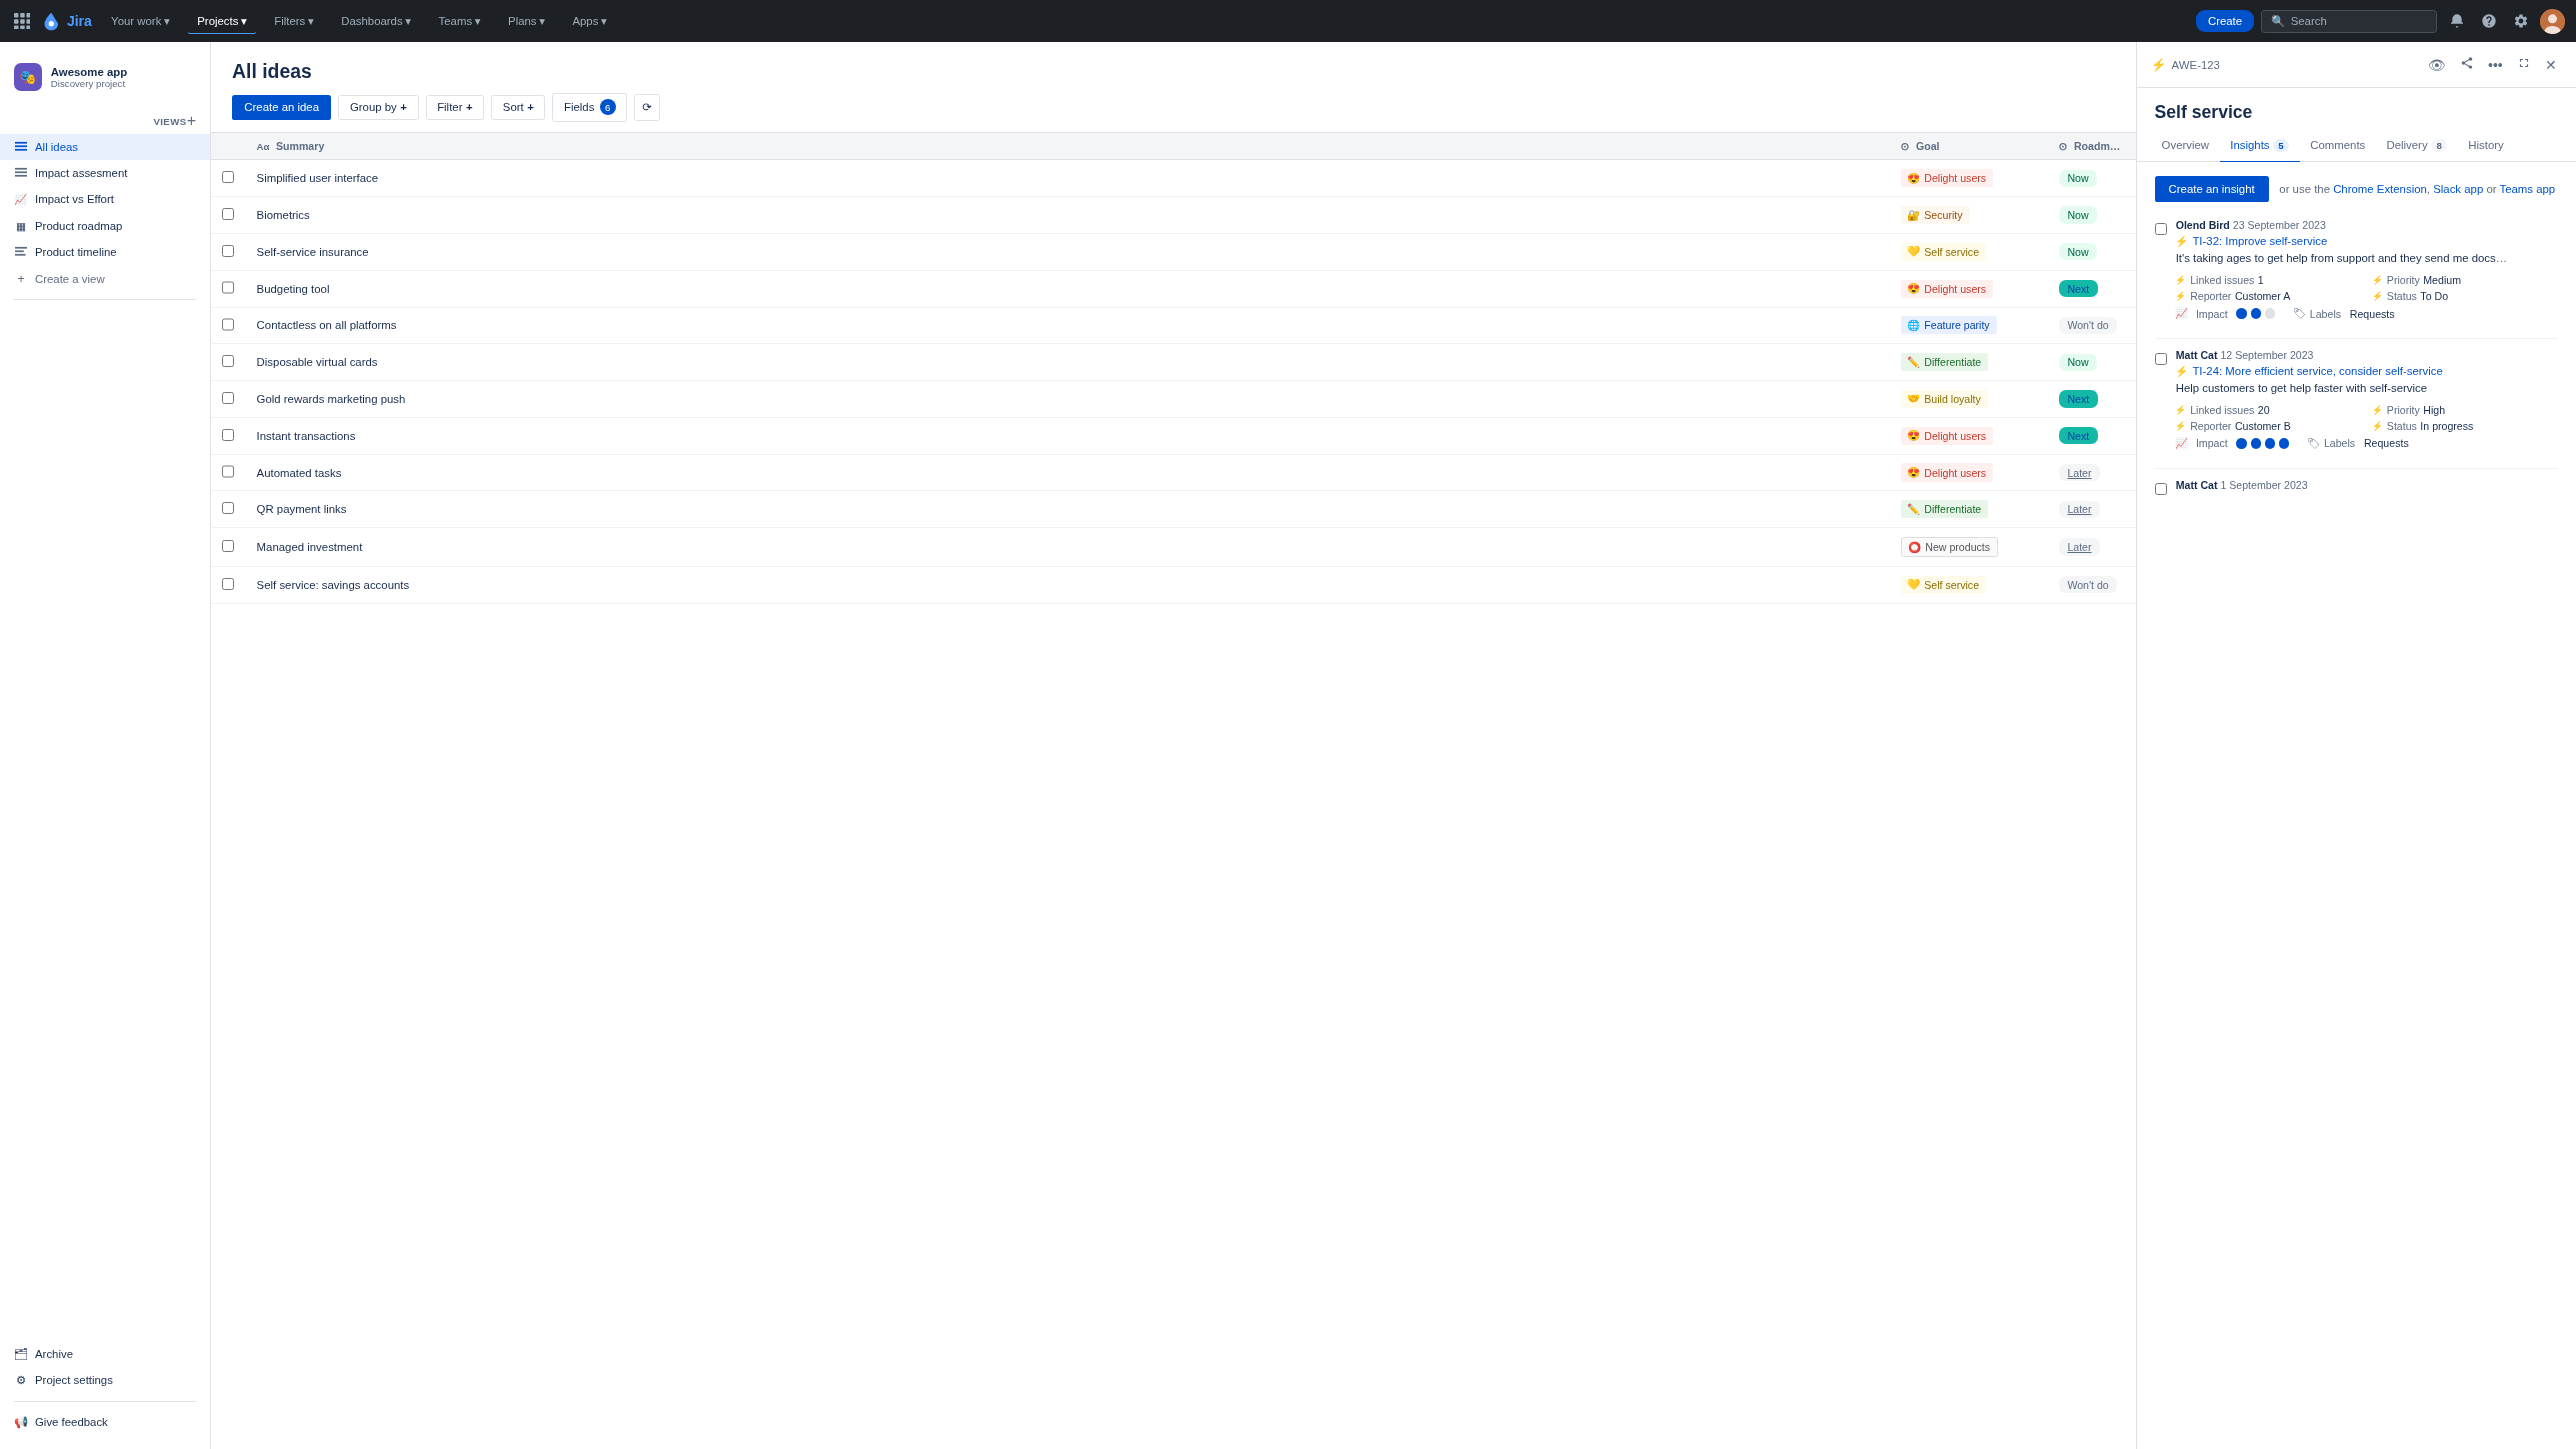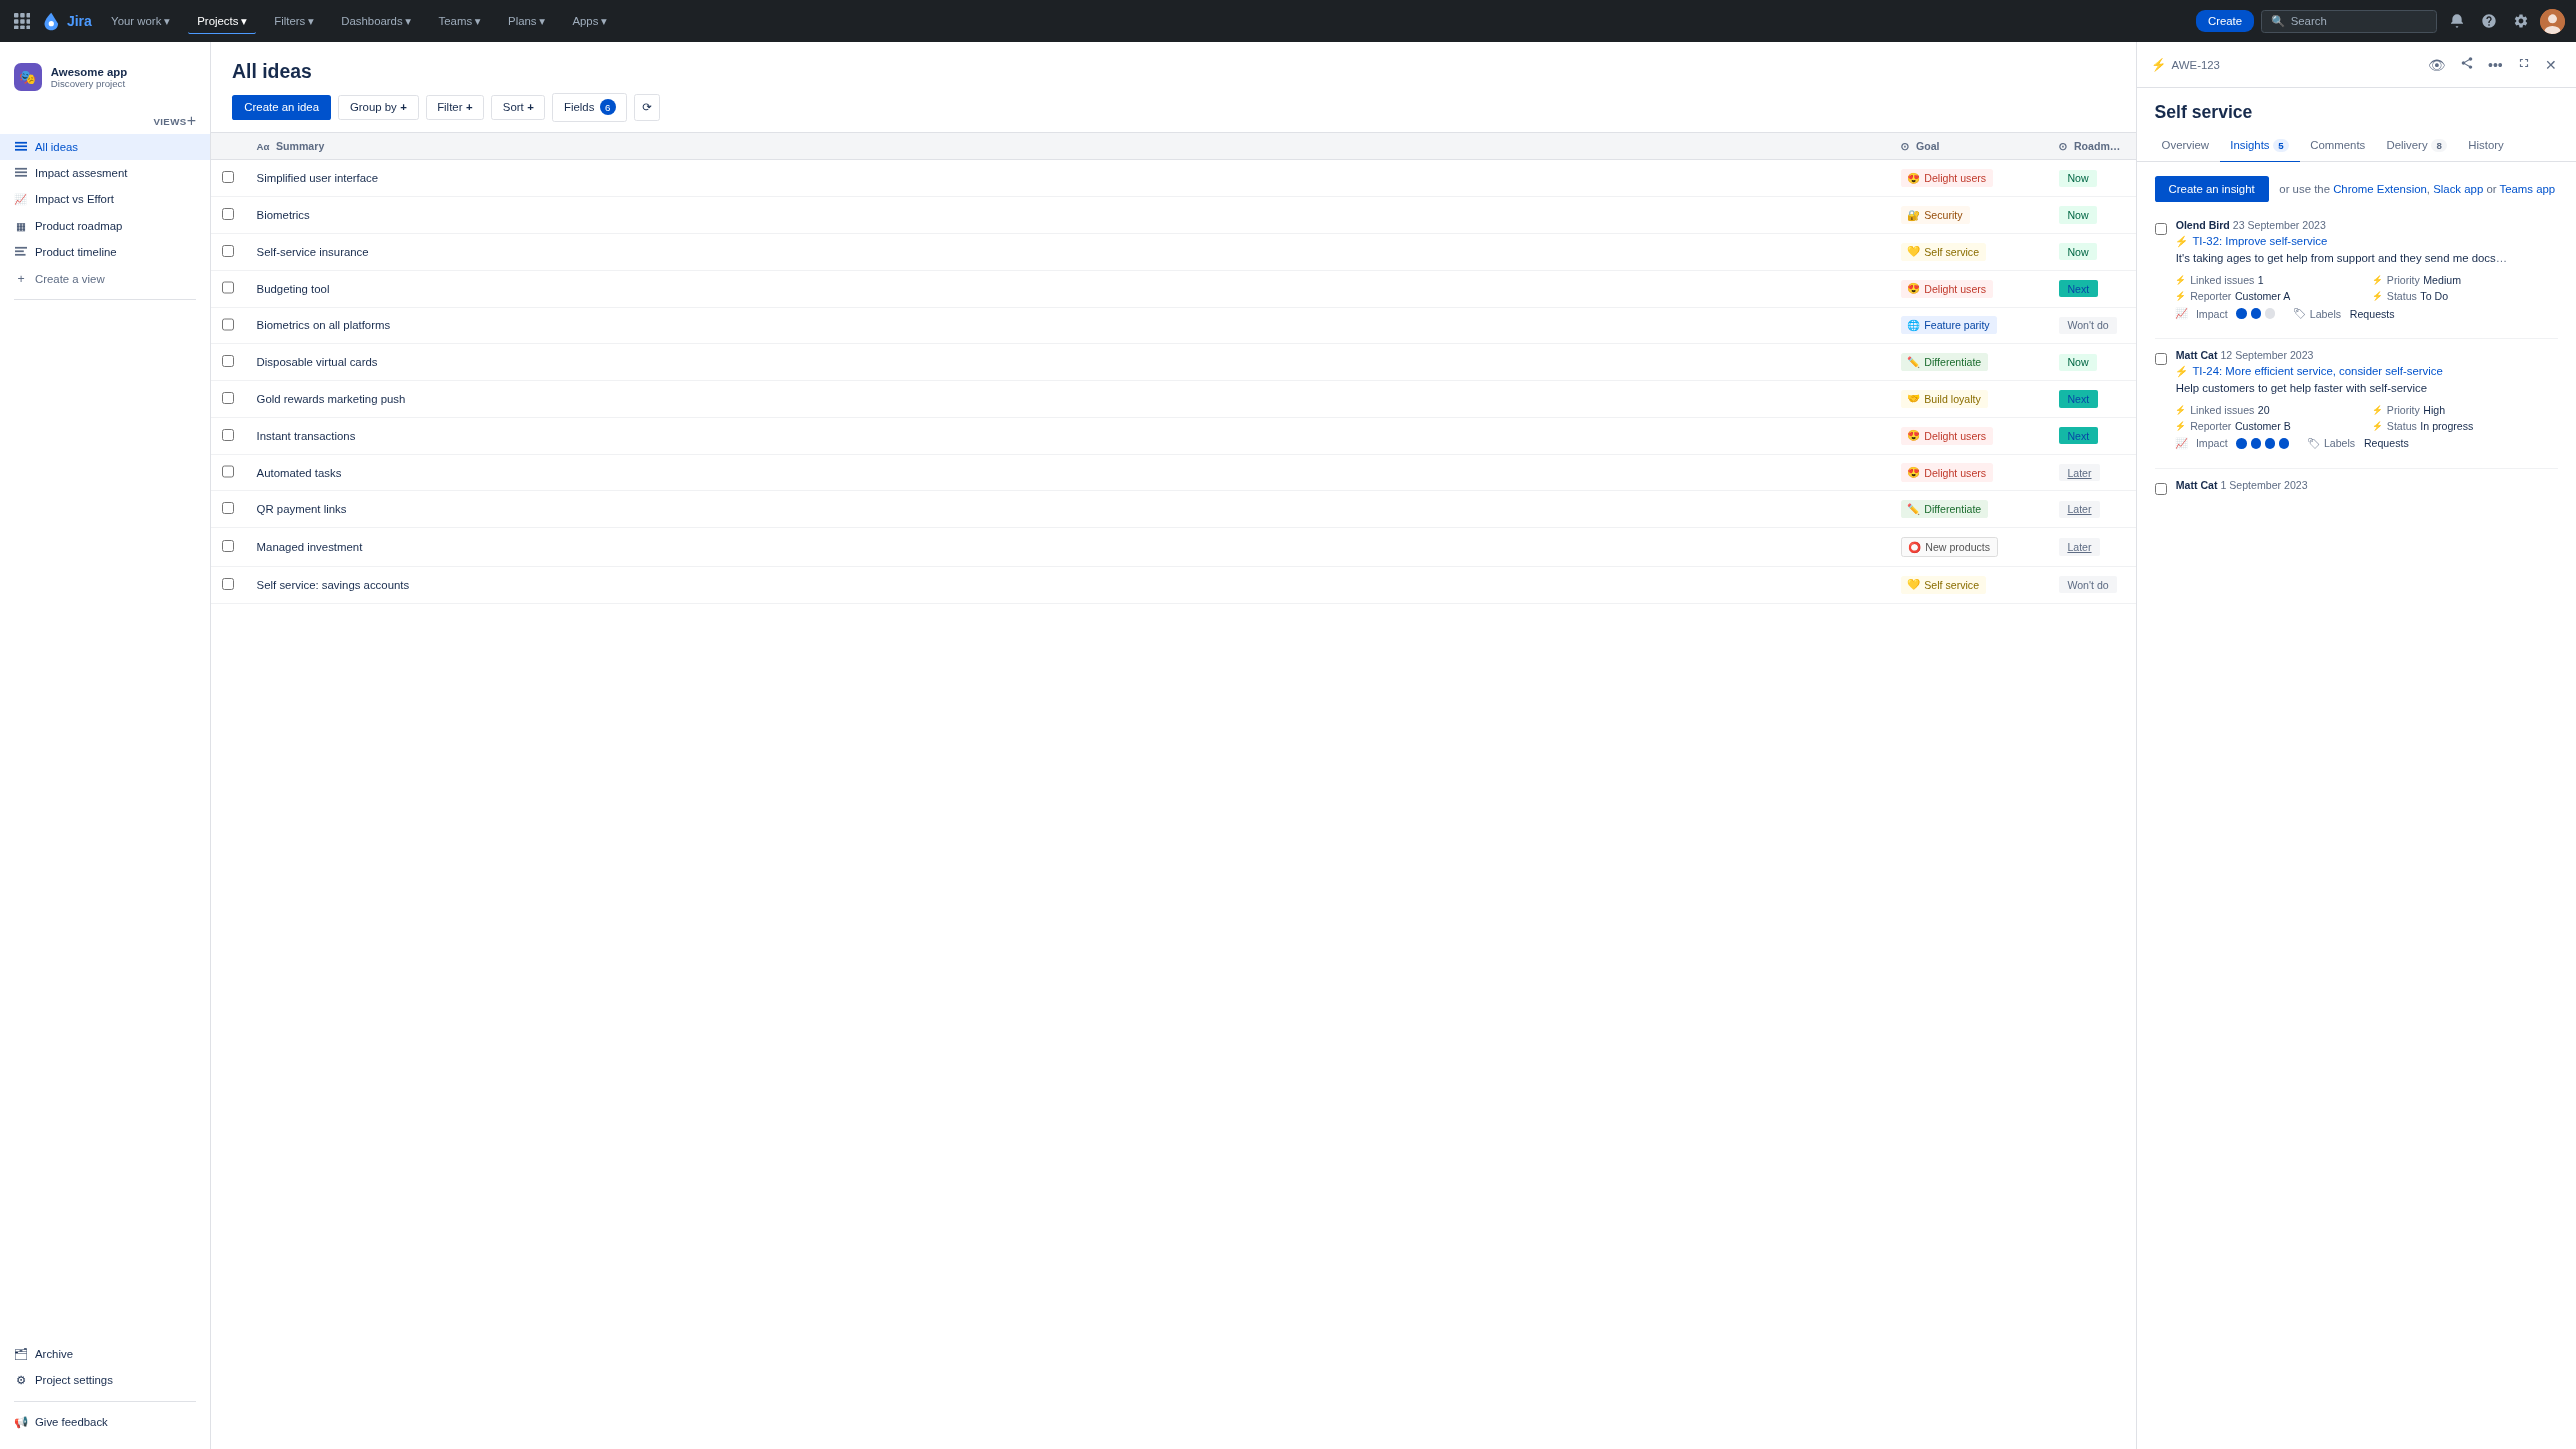--- a/index.html
+++ b/index.html
@@ -88,21 +88,21 @@
     }
     .goal-delight { background: #fff0f0; color: #c0392b; }
     .goal-loyalty { background: #fffbea; color: #8a6d00; }
     .goal-security { background: #fff8f0; color: #974f0c; }
     .goal-selfservice { background: #fffbea; color: #8a6d00; }
     .goal-differentiate { background: #e8f5e9; color: #1b6c2e; }
     .goal-featureparity { background: #e8f0ff; color: #0747a6; }
     .goal-newproducts { background: #fafafa; color: #555; border: 0.9px solid #ddd; }
     .roadmap-badge {
       display: inline-flex; align-items: center; justify-content: center;
-      padding: 2.6px 8.8px; border-radius: 2px; font-size: 10.6px; font-weight: 500;
+      padding: 2.6px 8.8px; border-radius: 7px; font-size: 10.6px; font-weight: 500;
     }
     .roadmap-now { background: #e3fcef; color: #006644; }
     .roadmap-next { background: #14b8a6; color: #0747a6; }
     .roadmap-later { background: #f4f5f7; color: #5e6c84; text-decoration: underline; }
     .roadmap-wontdo { background: #f4f5f7; color: #5e6c84; }
     input[type="checkbox"] { cursor: pointer; width: 12.3px; height: 12.3px; }
 
     
     .detail-panel {
       width: 440px; background: #fff; border-left: 0.9px solid #dfe1e6;
@@ -404,21 +404,21 @@
         </span>
       </td>
       <td class="td-roadmap">
         <span class="roadmap-badge roadmap-next">Next</span>
       </td>
     </tr>
               <tr>
       <td class="td-check">
         <input type="checkbox" style="">
       </td>
-      <td class="td-summary">Biometrics on all platforms</td>
+      <td class="td-summary">Contactless on all platforms</td>
       <td class="td-goal">
         <span class="goal-badge goal-featureparity">
           <span>🌐</span>
           <span>Feature parity</span>
         </span>
       </td>
       <td class="td-roadmap">
         <span class="roadmap-badge roadmap-wontdo">Won't do</span>
       </td>
     </tr>

